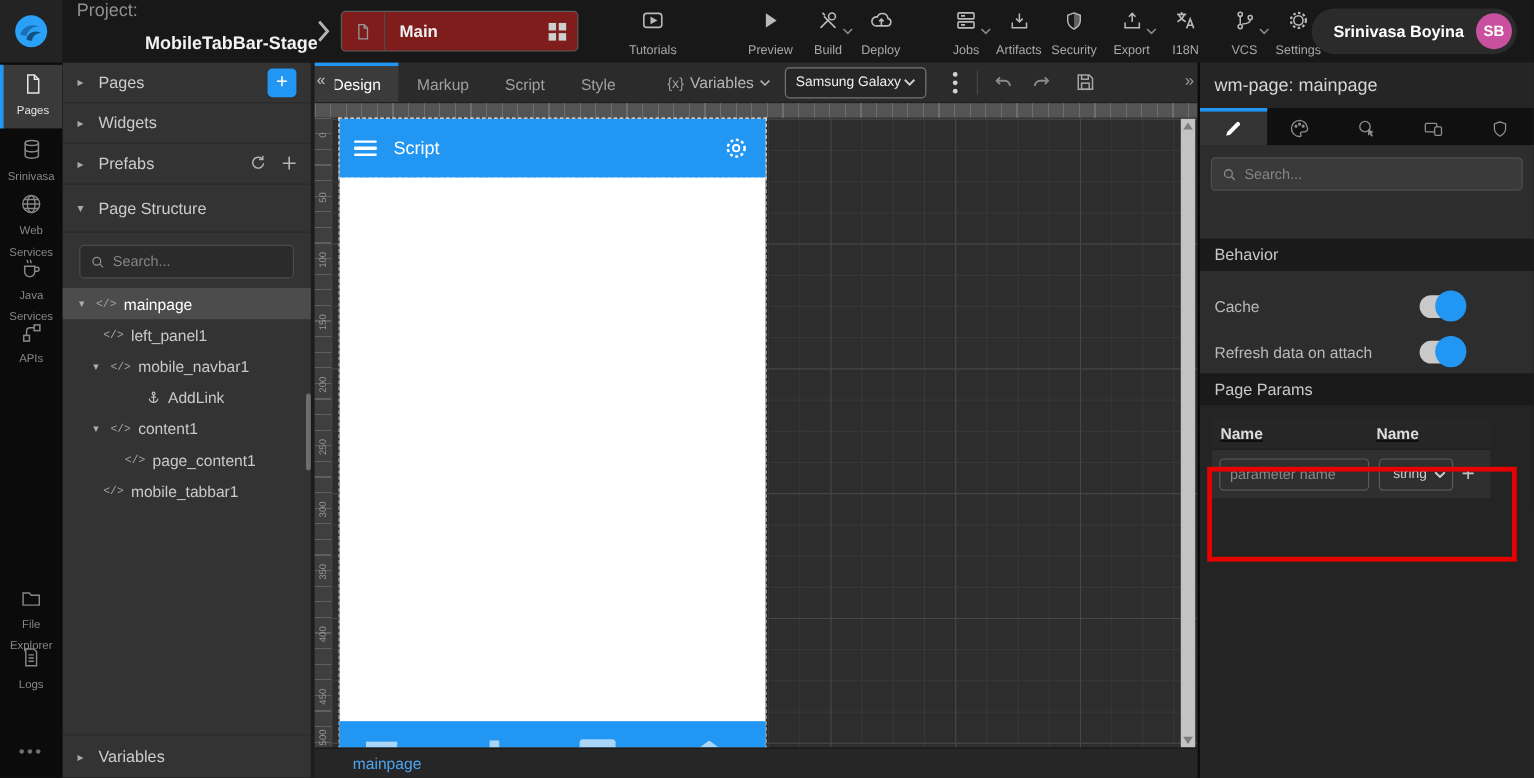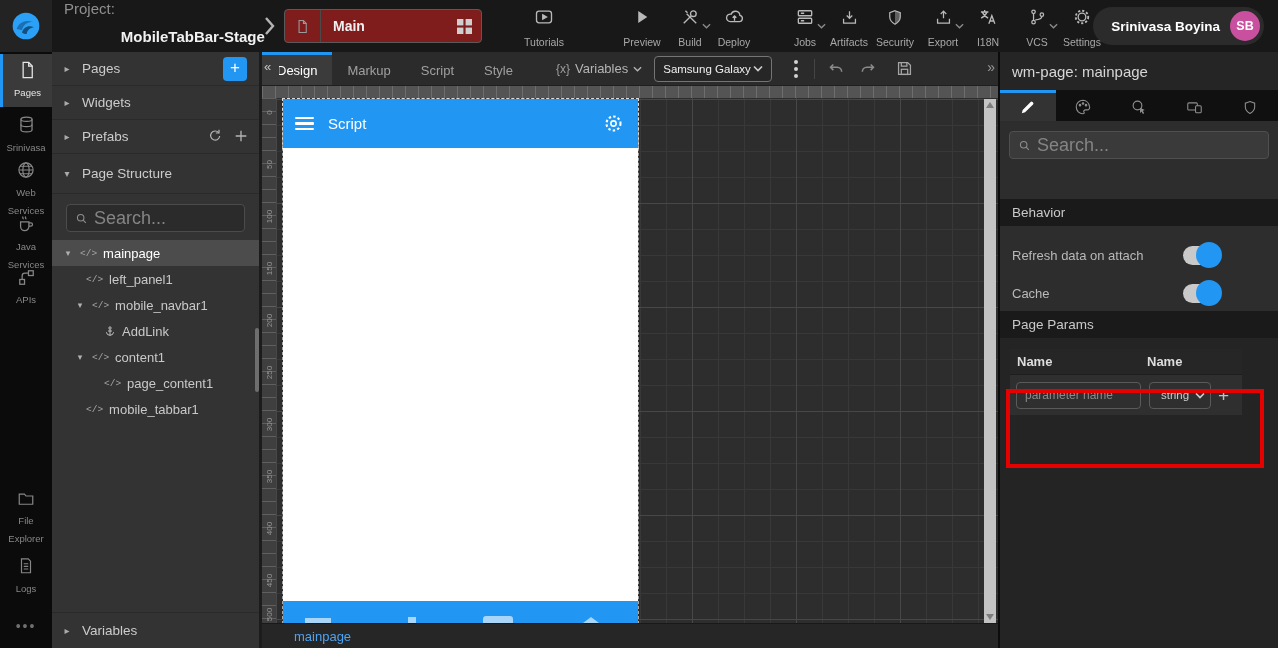--- a/index.html
+++ b/index.html
@@ -39,21 +39,21 @@
   #explorer { position:absolute; left:52px; top:52px; width:210px; height:596px; background:#333333; border-right:3px solid #1c1c1c; z-index:10; }
   .exp-header { position:relative; height:34px; display:flex; align-items:center; border-bottom:1px solid #2a2a2a; cursor:pointer; }
   .exp-header .caret { width:30px; text-align:center; color:#ababab; font-size:10px; }
   .exp-header .h-label { color:#cccccc; font-size:13.5px; }
   #hdr-pagestructure { height:40px; }
   #pages-add { position:absolute; right:12px; top:5px; width:24px; height:24px; background:#2196f3; border-radius:4px; color:#fff; font-size:17px; line-height:22px; text-align:center; cursor:pointer; }
   #prefabs-actions { position:absolute; right:10px; top:8px; display:flex; gap:10px; color:#b5b5b5; }
   #exp-search-wrap { padding:10px 14px 8px; }
   .search-box { height:28px; background:#2b2b2b; border:1px solid #4b4b4b; border-radius:4px; display:flex; align-items:center; padding:0 8px; }
   .search-box svg { flex:none; color:#8d8d8d; }
-  .search-box input { flex:1; min-width:0; background:transparent; border:none; outline:none; color:#cfcfcf; font-size:18px; margin-left:6px; font-family:"Liberation Sans",sans-serif; }
+  .search-box input { flex:1; min-width:0; background:transparent; border:none; outline:none; color:#cfcfcf; font-size:12px; margin-left:6px; font-family:"Liberation Sans",sans-serif; }
   .search-box input::placeholder { color:#848484; }
   #tree { position:relative; }
   .tree-row { height:26px; display:flex; align-items:center; color:#c9c9c9; font-size:13px; cursor:pointer; white-space:nowrap; }
   .tree-row.selected { background:#4c4c4c; color:#ffffff; }
   .tree-row .t-caret { color:#b0b0b0; font-size:9px; width:12px; text-align:center; margin-right:6px; }
   .tree-row .code-ic { font-family:"Liberation Mono",monospace; font-size:9.5px; color:#a5a5a5; margin-right:6px; }
   #tree-scrollthumb { position:absolute; right:0; top:88px; width:4px; height:64px; background:#6e6e6e; border-radius:2px; }
   #hdr-variables { position:absolute; left:0; bottom:0; width:100%; border-top:1px solid #2a2a2a; border-bottom:none; height:36px; }
 
   
@@ -113,21 +113,21 @@
   #insp-spacer { height:28px; background:#2d2d2d; }
   .sec-header { height:27px; background:#1a1a1a; display:flex; align-items:center; padding-left:12px; color:#c9c9c9; font-size:13.5px; cursor:pointer; }
   #behavior-body { height:85px; background:#2d2d2d; padding:10px 14px 0 12px; position:relative; }
   .beh-row { height:38px; display:flex; align-items:center; justify-content:space-between; }
   .beh-row .b-label { color:#b9b9b9; font-size:13px; }
   .toggle { position:relative; width:37px; height:19px; background:#c9c9c9; border-radius:10px; margin-right:44px; cursor:pointer; }
   .toggle .knob { position:absolute; right:-2px; top:-3.5px; width:26px; height:26px; border-radius:50%; background:#2196f3; }
   #red-highlight { position:absolute; left:6px; top:163px; width:258px; height:79px; border:4px solid #e60000; pointer-events:none; z-index:15; }
   #params-body { background:#242424; height:395px; padding:11px 0 0 10px; }
   #params-table { width:232px; background:#2f2f2f; }
-  #params-table .pt-head { height:26px; background:#262626; display:flex; align-items:center; border-bottom:1px solid #1e1e1e; }
+  #params-table .pt-head { height:26px; background:#262626; display:flex; align-items:center; border-bottom:1px solid #1e1e1e;text-decoration:underline; }
   #params-table .pt-head .c1 { width:133px; padding-left:7px; color:#dddddd; font-size:13px; font-weight:700; }
   #params-table .pt-head .c2 { color:#dddddd; font-size:13px; font-weight:700; padding-left:4px; }
   #params-table .pt-row { height:40px; display:flex; align-items:center; padding-left:6px; }
   #param-name { width:125px; height:27px; background:transparent; border:1px solid #5a5a5a; border-radius:4px; color:#cfcfcf; font-size:12px; padding:0 8px; outline:none; font-family:"Liberation Sans",sans-serif; }
   #param-name::placeholder { color:#8a8a8a; }
   #param-type { margin-left:8px; width:62px; height:27px; border:1px solid #5a5a5a; border-radius:4px; display:flex; align-items:center; padding:0 5px; cursor:pointer; }
   #param-type .pt-label { flex:1; color:#cccccc; font-size:11.5px; overflow:hidden;text-align:center; }
   #param-add { margin-left:7px; color:#c0c0c0; font-size:19px; cursor:pointer; line-height:1; }
 </style>
 </head>
@@ -353,21 +353,21 @@
     <span class="r-label">APIs</span>
   </div>
   <div class="rail-item" style="top:438px">
     <span class="r-ic">
         <svg width="20" height="18" viewBox="0 0 24 24" fill="none" stroke="currentColor" stroke-width="1.6">
           <path d="M3 5.5h7l2 2.5h9V19H3z"></path>
         </svg>
       </span>
     <span class="r-label">File Explorer</span>
   </div>
-  <div class="rail-item" style="top:504px">
+  <div class="rail-item" style="top:486px">
     <span class="r-ic">
         <svg width="18" height="20" viewBox="0 0 24 24" fill="none" stroke="currentColor" stroke-width="1.6">
           <path d="M6 2.5h9l3 3V21H6z"></path>
           <path d="M9 9h6M9 12.5h6M9 16h6"></path>
         </svg>
       </span>
     <span class="r-label">Logs</span>
   </div>
   <div id="rail-more">•••</div>
 </div>
@@ -420,21 +420,21 @@
     </div>
     <div class="tree-row" style="padding-left:34px">
       <span class="code-ic">&lt;/&gt;</span>
       <span>left_panel1</span>
     </div>
     <div class="tree-row" style="padding-left:22px">
       <span class="t-caret">▾</span>
       <span class="code-ic">&lt;/&gt;</span>
       <span>mobile_navbar1</span>
     </div>
-    <div class="tree-row" style="padding-left:52px">
+    <div class="tree-row" style="padding-left:70px">
       <span style="margin-right:6px;color:#c0c0c0">
           <svg width="12" height="13" viewBox="0 0 24 24" fill="none" stroke="currentColor" stroke-width="2">
             <circle cx="12" cy="5" r="2.3"></circle>
             <path d="M12 7.3V20M4.8 13.5a7.3 7.3 0 0 0 14.4 0M8 11h8"></path>
           </svg>
         </span>
       <span>AddLink</span>
     </div>
     <div class="tree-row" style="padding-left:22px">
       <span class="t-caret">▾</span>
@@ -608,27 +608,27 @@
           <path d="M15 15l5 5"></path>
         </svg>
       <input placeholder="Search..." style="">
     </div>
   </div>
   <div id="insp-spacer"></div>
 
   <div class="sec-header">Behavior</div>
   <div id="behavior-body">
     <div class="beh-row">
-      <span class="b-label">Refresh data on attach</span>
+      <span class="b-label">Cache</span>
       <span class="toggle on">
           <span class="knob"></span>
         </span>
     </div>
     <div class="beh-row">
-      <span class="b-label">Cache</span>
+      <span class="b-label">Refresh data on attach</span>
       <span class="toggle on">
           <span class="knob"></span>
         </span>
     </div>
     <div id="red-highlight"></div>
   </div>
 
   <div class="sec-header">Page Params</div>
   <div id="params-body">
     <div id="params-table">

